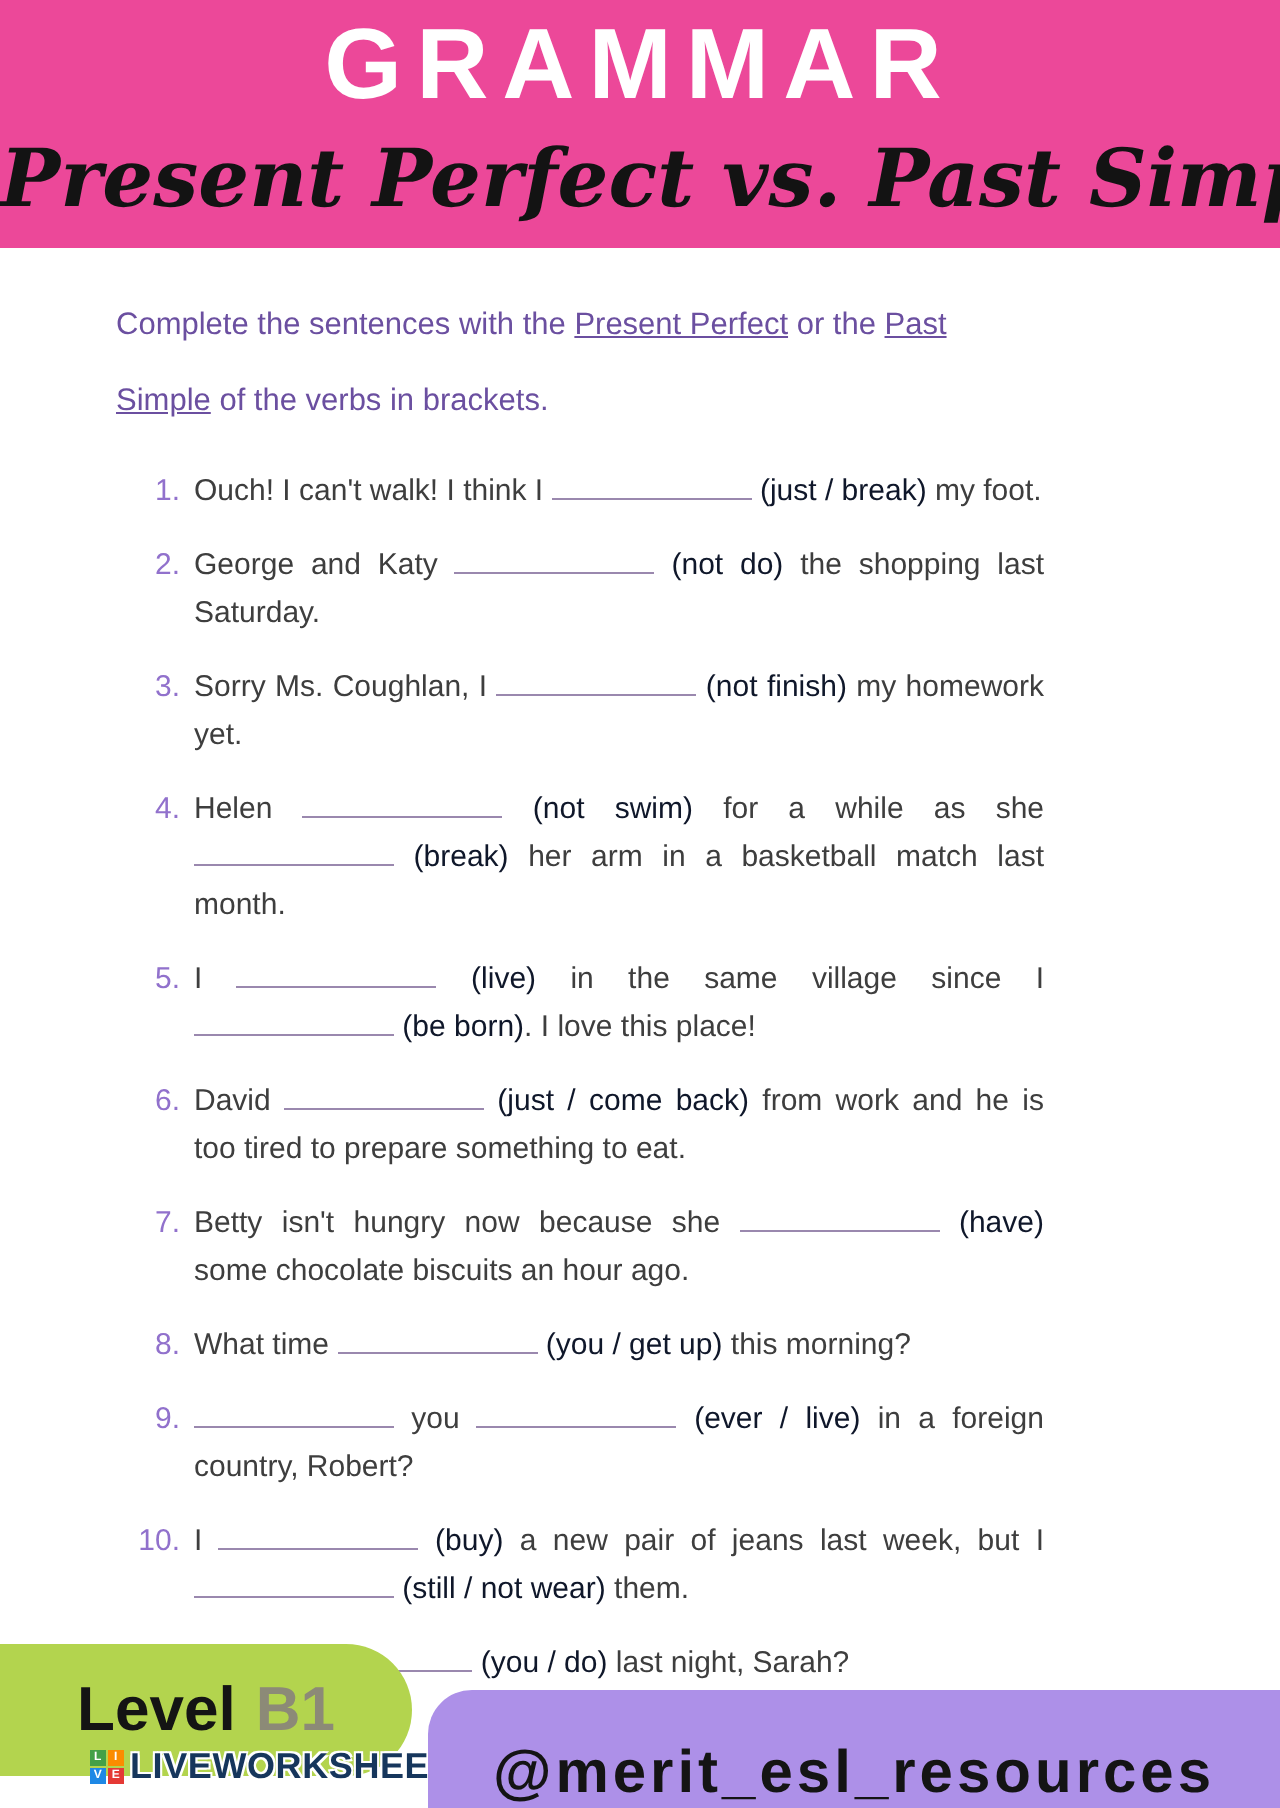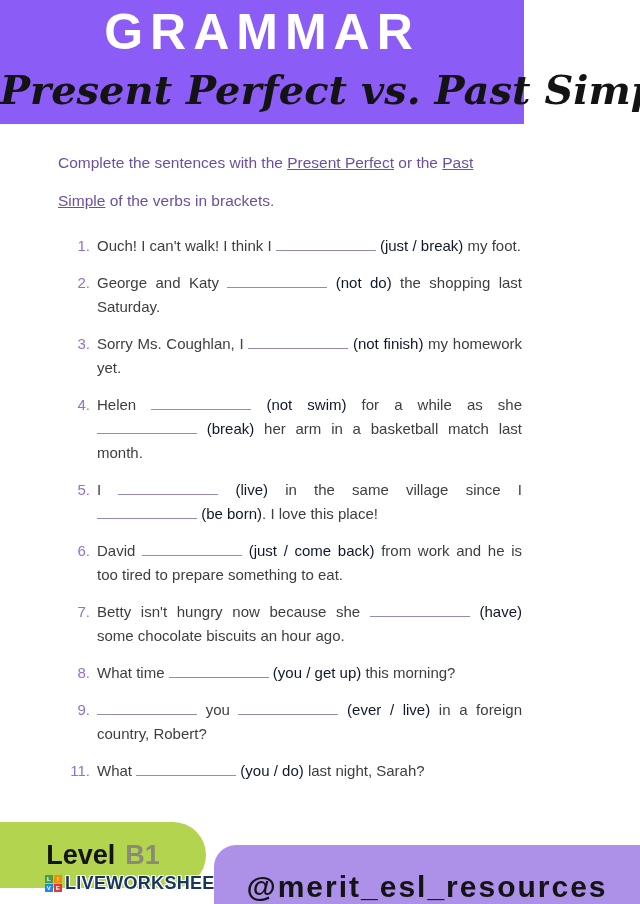--- a/index.html
+++ b/index.html
@@ -2,22 +2,22 @@
 <html><head>
 <meta charset="utf-8">
 <style>
   html,body { margin:0; padding:0; background:#fff; }
   .page {
     position:relative; width:640px; height:904px; background:#ffffff;
     overflow:hidden; font-family:"Liberation Sans", sans-serif;
   }
   
   .header {
-    position:absolute; top:0; left:0; width:524px; height:124px;
-    background:#8b5cf6; text-align:center;
+    position:absolute; top:0; left:0; width:640px; height:124px;
+    background:#ec4899; text-align:center;
   }
   .h-title {
     margin:0; padding-top:3px; font-size:50px; line-height:58px;
     font-weight:bold; color:#ffffff; letter-spacing:7px;
     font-family:"Liberation Sans", sans-serif;
   }
   .h-sub {
     margin:0; font-family:"DejaVu Serif", serif; font-style:italic;
     font-weight:bold; font-size:40px; line-height:58px; color:#131313;
     white-space:nowrap;
@@ -38,21 +38,21 @@
   .content .b { font-weight:normal; color:#0f172a; }
   .blank {
     display:inline-block; width:100px; height:12px;
     border-bottom:1.5px solid #9a88ae;
   }
   
   .pill {
     position:absolute; left:0; top:822px; width:206px; height:66px;
     background:#b3d44e; border-radius:0 38px 38px 0;
     display:flex; align-items:center; justify-content:center; gap:10px;
-    font-size:27px; font-weight:bold;
+    font-size:31px; font-weight:bold;
   }
   .pill .lv { color:#141414; }
   .pill .b1 { color:#8c8a77; }
   .lw {
     position:absolute; left:5px; top:873px; display:flex; align-items:center;
     font-weight:bold; font-size:18px; color:#16365c; letter-spacing:0.3px;
     text-shadow:-1px -1px 0 #fff, 1px -1px 0 #fff, -1px 1px 0 #fff, 1px 1px 0 #fff;
     padding-left:40px;
   }
   .lw-grid {
@@ -117,20 +117,24 @@
         </div>
         <div class="item">
           <span class="num">8.</span>
           <span class="content">What time <span class="blank"></span> <span class="b">(you / get up)</span> this morning?</span>
         </div>
         <div class="item">
           <span class="num">9.</span>
           <span class="content"><span class="blank"></span> you <span class="blank"></span> <span class="b">(ever / live)</span> in a foreign country, Robert?</span>
         </div>
         <div class="item">
+          <span class="num">10.</span>
+          <span class="content">I <span class="blank"></span> <span class="b">(buy)</span> a new pair of jeans last week, but I <span class="blank"></span> <span class="b">(still / not wear)</span> them.</span>
+        </div>
+        <div class="item">
           <span class="num">11.</span>
           <span class="content">What <span class="blank"></span> <span class="b">(you / do)</span> last night, Sarah?</span>
         </div>
       </div>
   </div>
 
   <div class="pill">
     <span class="lv">Level</span>
     <span class="b1">B1</span>
   </div>

